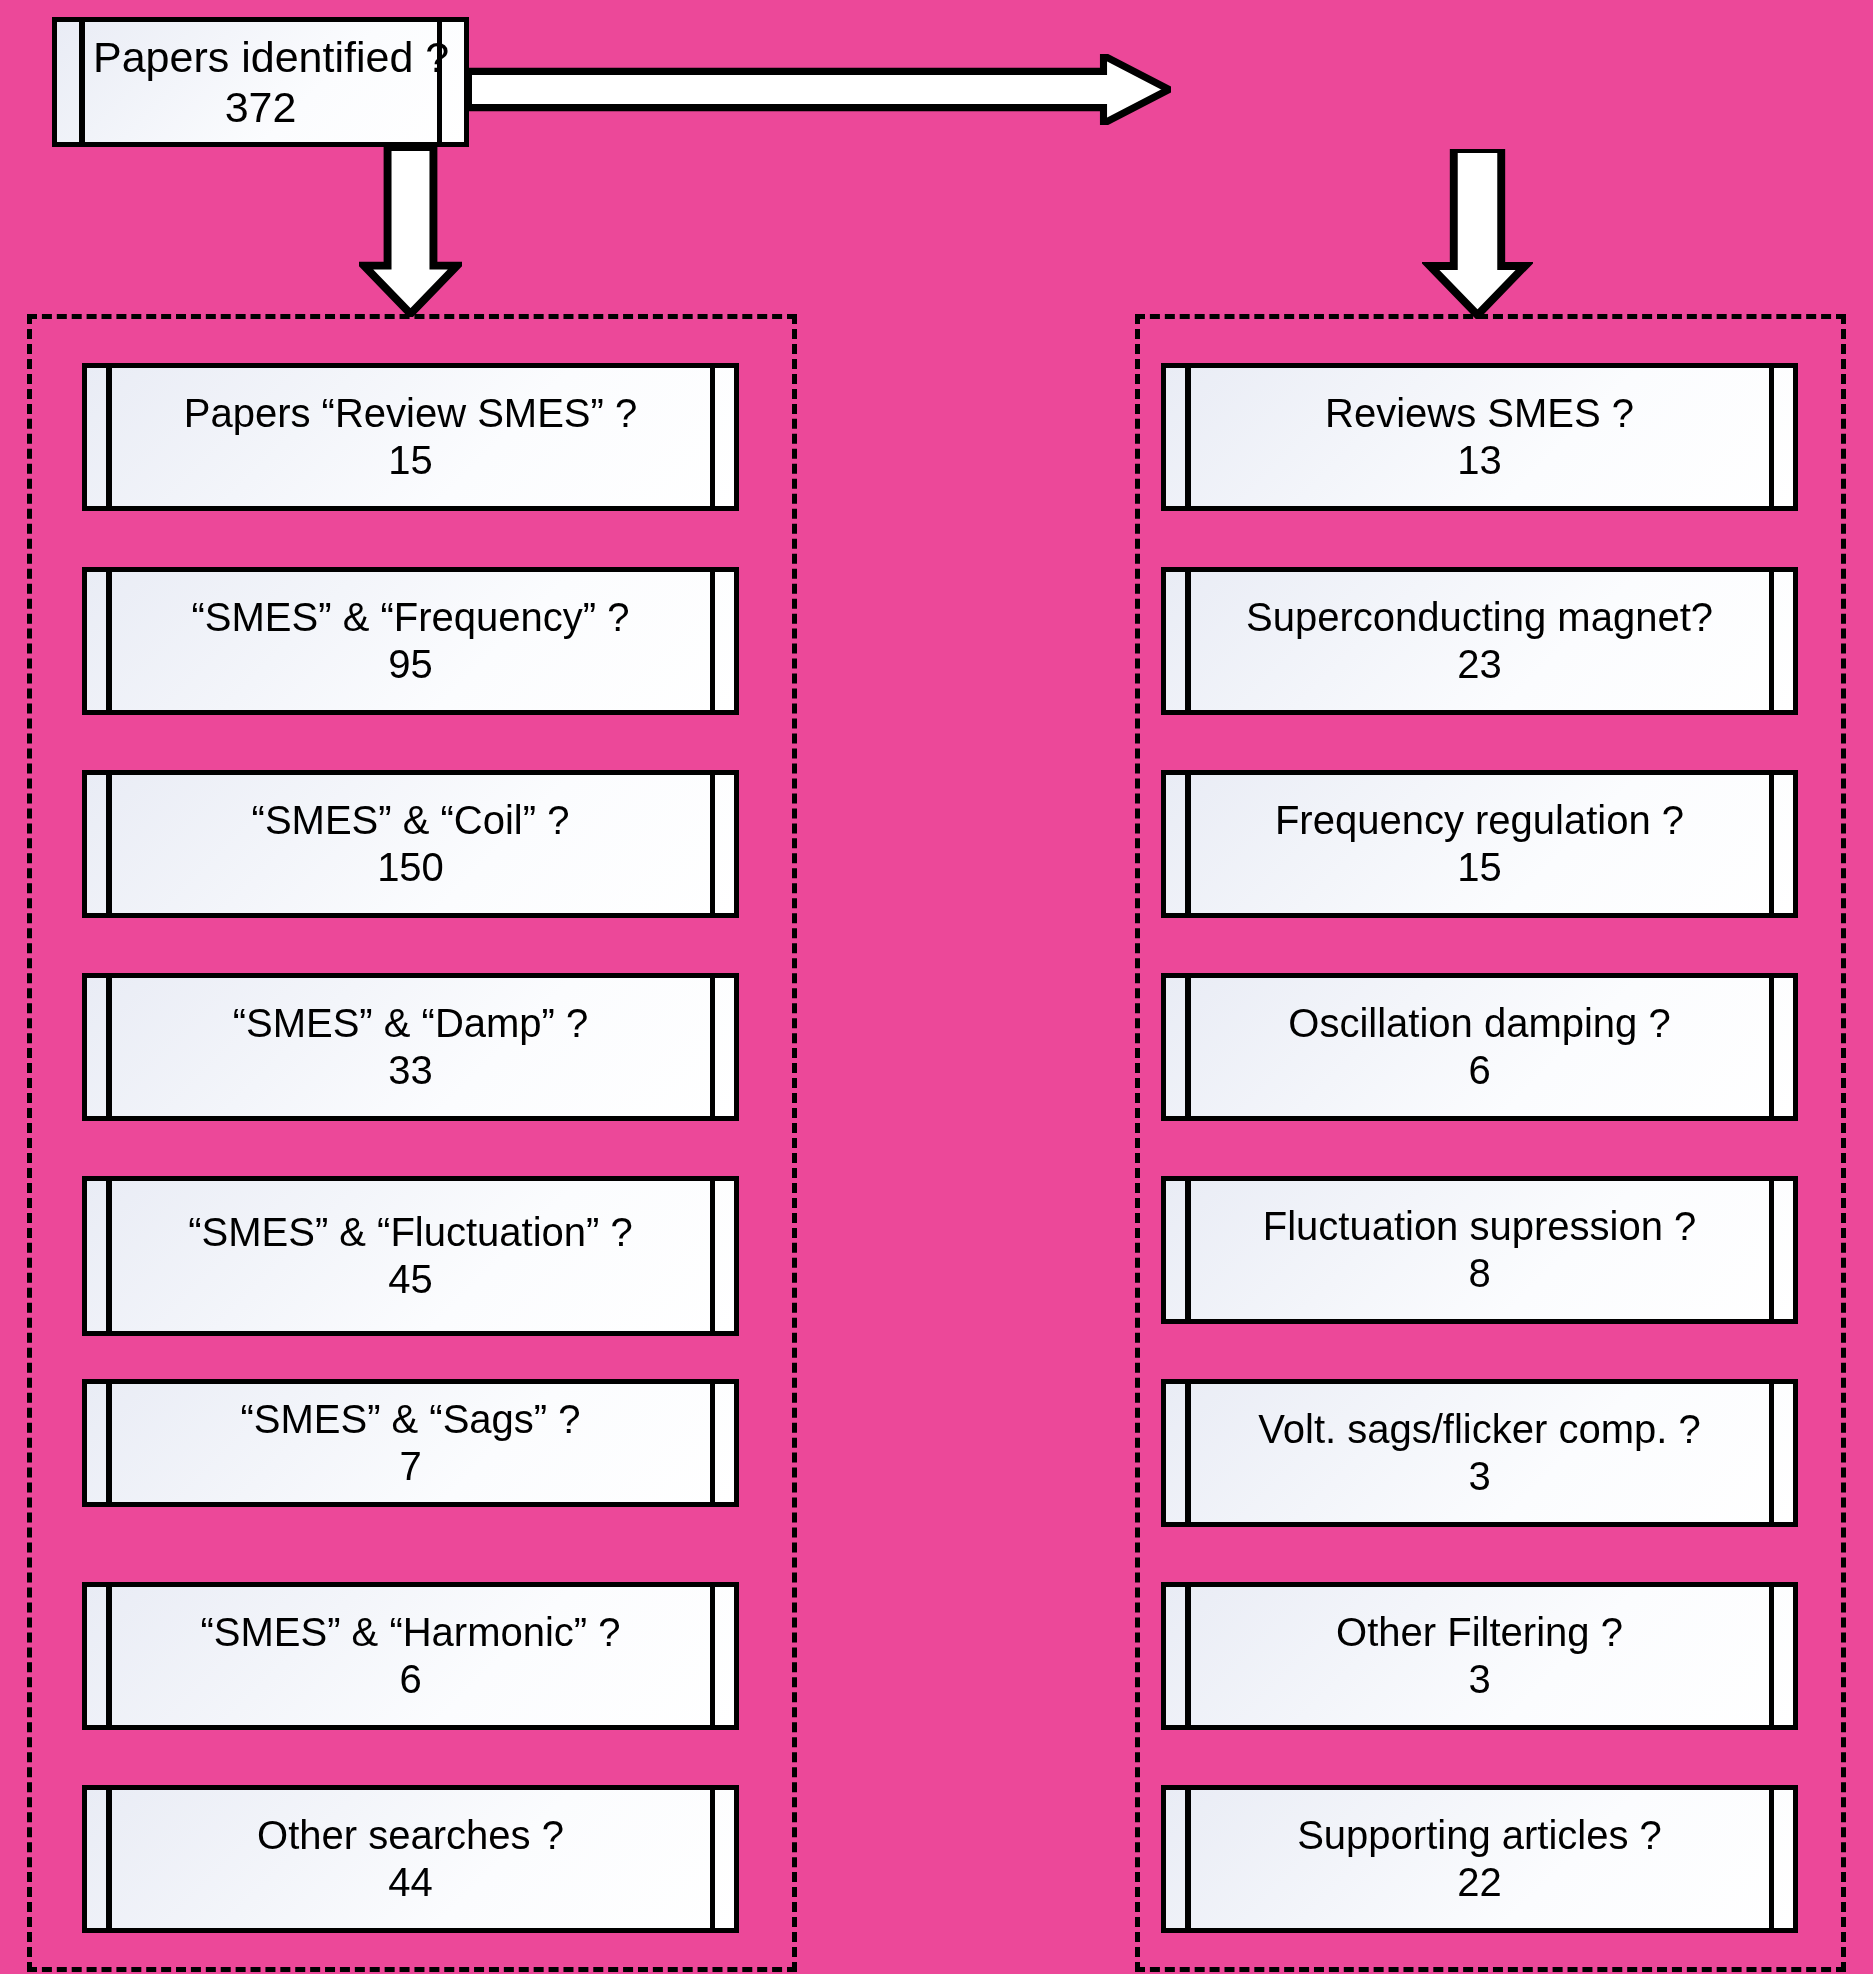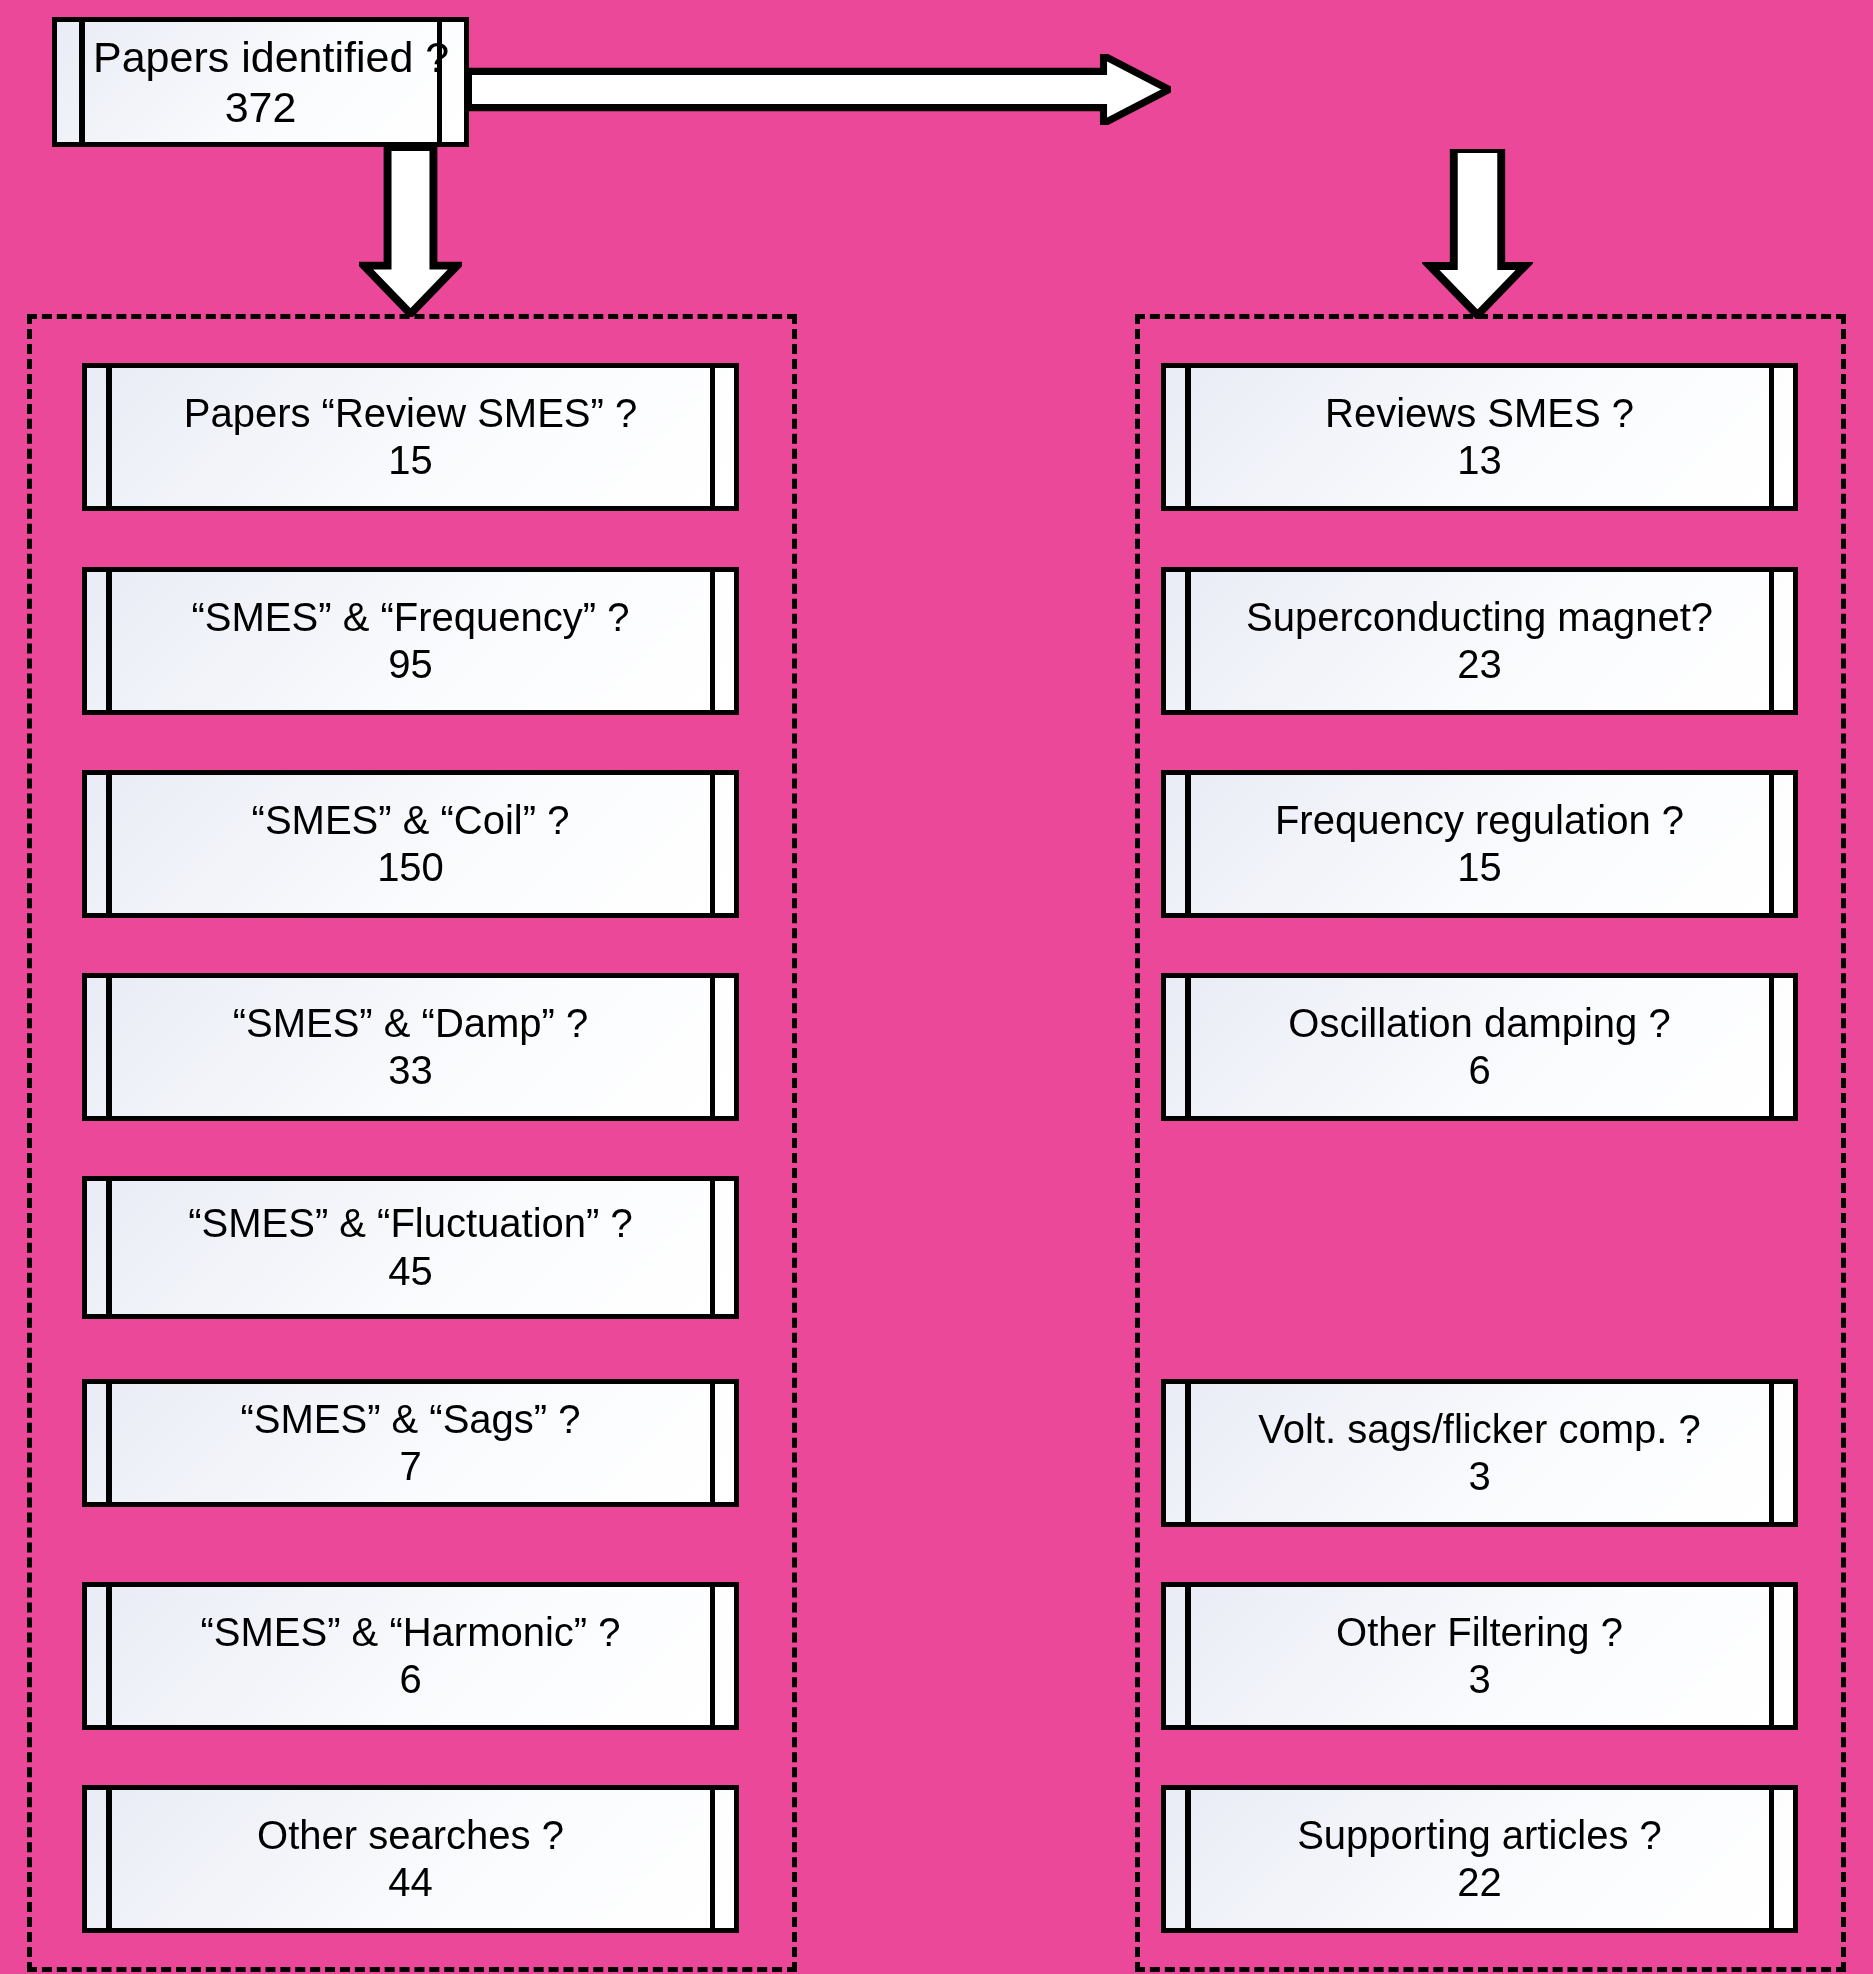--- a/index.html
+++ b/index.html
@@ -139,21 +139,21 @@
 
   <div class="pbox colbox" style="left:82px; top:973px; width:657px; height:148px;">
     <span class="bar left"></span>
     <span class="bar right"></span>
     <span class="inner">
       <span class="line1">“SMES” &amp; “Damp” ?</span>
       <span class="line2">33</span>
     </span>
   </div>
 
-  <div class="pbox colbox" style="left:82px; top:1176px; width:657px; height:143px;">
+  <div class="pbox colbox" style="left:82px; top:1176px; width:657px; height:160px;">
     <span class="bar left"></span>
     <span class="bar right"></span>
     <span class="inner">
       <span class="line1">“SMES” &amp; “Fluctuation” ?</span>
       <span class="line2">45</span>
     </span>
   </div>
 
   <div class="pbox colbox" style="left:82px; top:1379px; width:657px; height:128px;">
     <span class="bar left"></span>
@@ -211,20 +211,28 @@
 
   <div class="pbox colbox" style="left:1161px; top:973px; width:637px; height:148px;">
     <span class="bar left"></span>
     <span class="bar right"></span>
     <span class="inner">
       <span class="line1">Oscillation damping ?</span>
       <span class="line2">6</span>
     </span>
   </div>
 
+  <div class="pbox colbox" style="left:1161px; top:1176px; width:637px; height:148px;">
+    <span class="bar left"></span>
+    <span class="bar right"></span>
+    <span class="inner">
+      <span class="line1">Fluctuation supression ?</span>
+      <span class="line2">8</span>
+    </span>
+  </div>
 
   <div class="pbox colbox" style="left:1161px; top:1379px; width:637px; height:148px;">
     <span class="bar left"></span>
     <span class="bar right"></span>
     <span class="inner">
       <span class="line1">Volt. sags/flicker comp. ?</span>
       <span class="line2">3</span>
     </span>
   </div>
 

